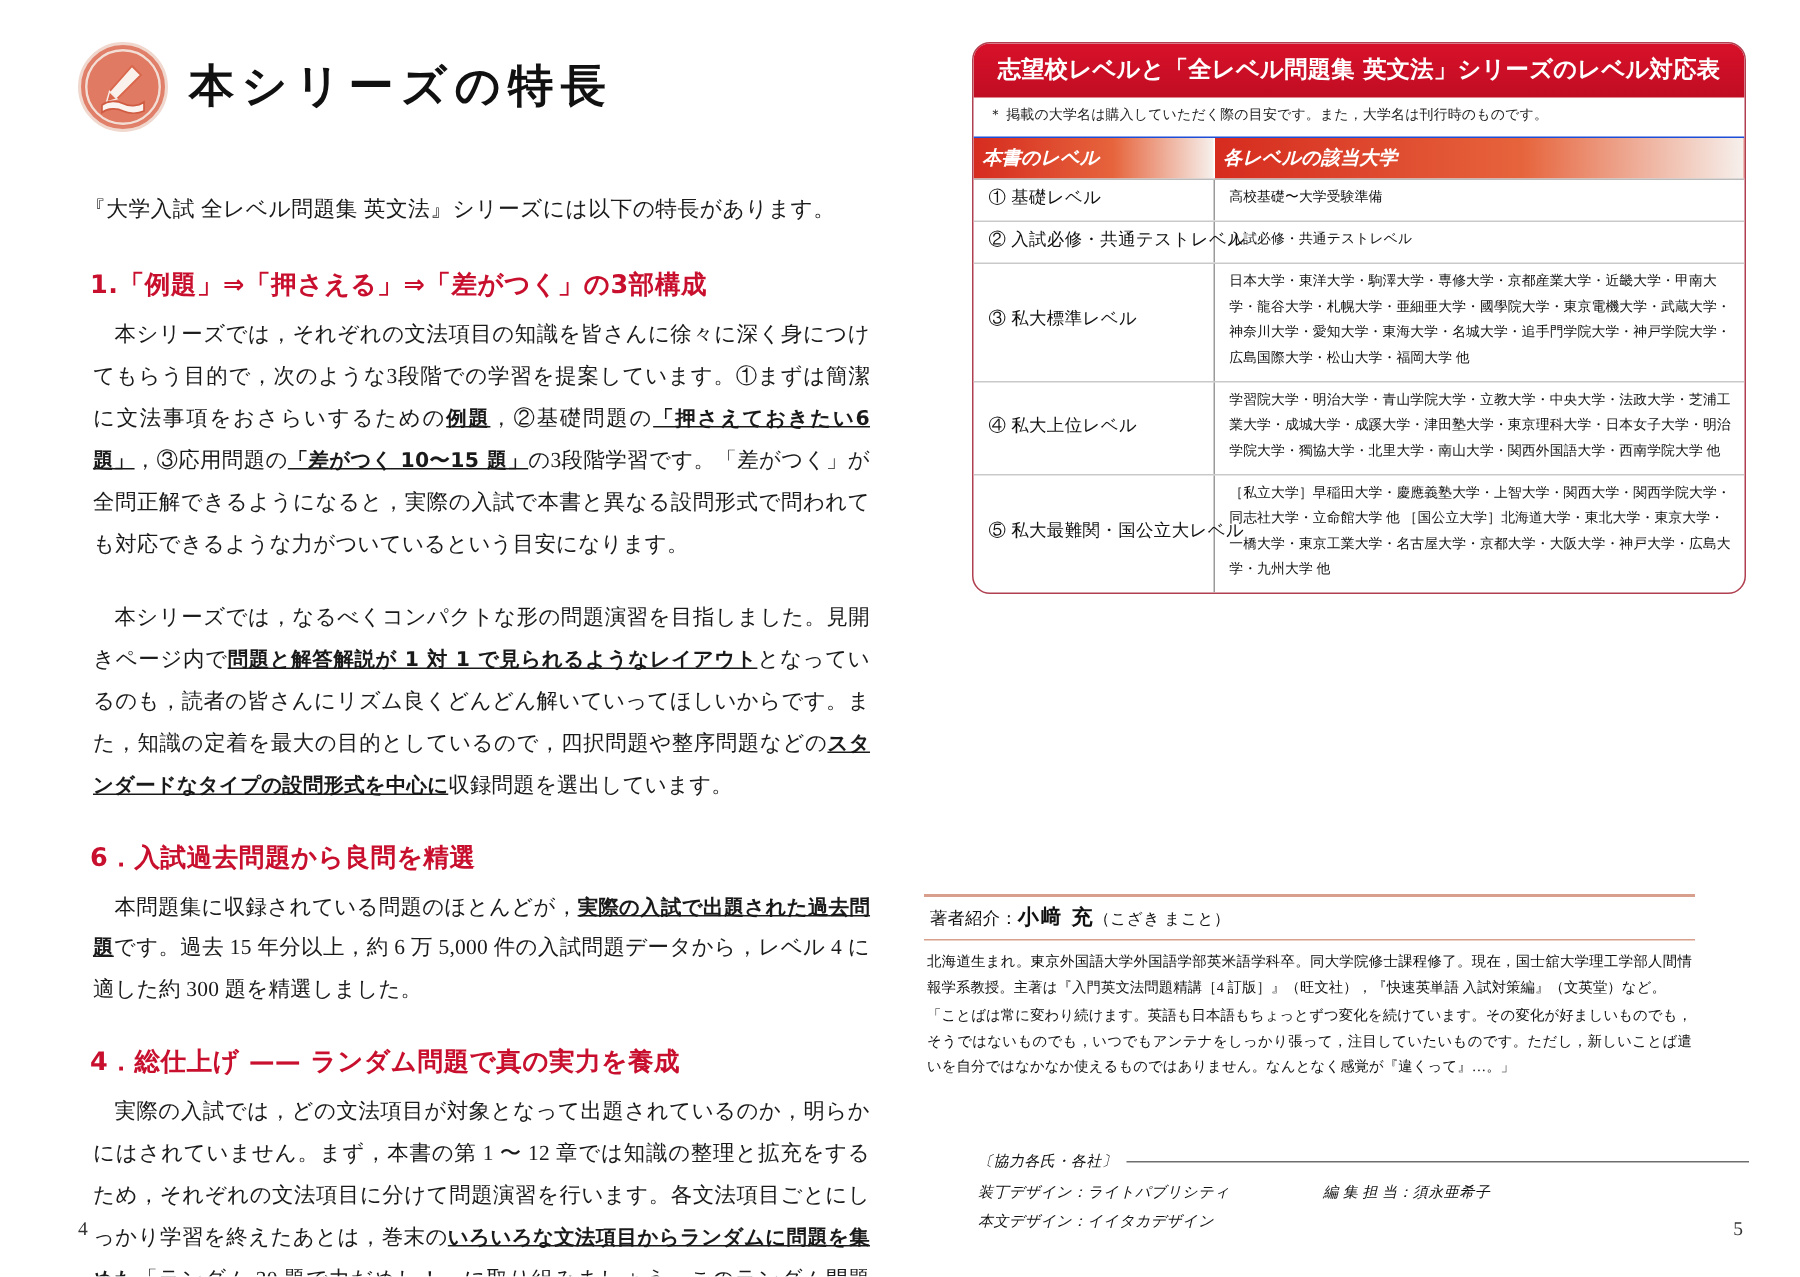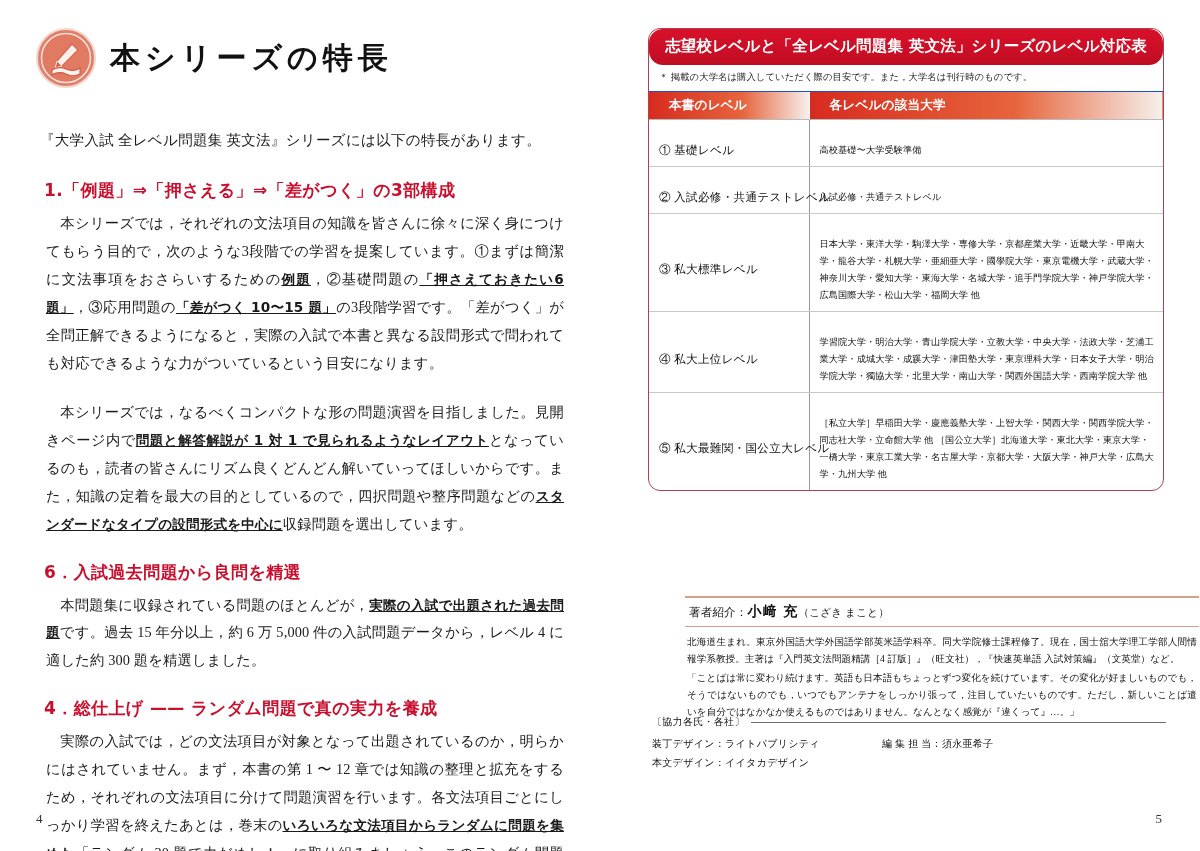--- a/index.html
+++ b/index.html
@@ -14,21 +14,21 @@
   #page {
     position: relative;
     width: 1200px;
     height: 851px;
     background: #ffffff;
     overflow: hidden;
   }
   
   .left-page {
     position: absolute;
-    left: 0; top: 0;
+    left: 16px; top: 0;
     width: 600px; height: 851px;
     box-sizing: border-box;
     padding: 28px 36px 0 36px;
   }
   .title-row {
     display: flex;
     align-items: center;
     gap: 14px;
     margin-bottom: 40px;
   }
@@ -111,21 +111,20 @@
     background: #d31027;
     background: linear-gradient(180deg, #d8112a 0%, #c00d22 100%);
     color: #ffffff;
     font-family: "DejaVu Sans", "Liberation Sans", sans-serif;
     font-weight: bold;
     font-size: 15.5px;
     letter-spacing: 0.2px;
     text-align: center;
     padding: 8px 6px 9px 6px;
     line-height: 1.2;
-    border-radius: 14px;
   }
   .lt-note {
     font-size: 9.3px;
     color: #222;
     padding: 6px 8px 6px 10px;
     line-height: 1.5;
     letter-spacing: 0.1px;
     border-bottom: 1px solid #1d4ed8;
   }
   table.lt {
@@ -133,56 +132,57 @@
     border-collapse: collapse;
     table-layout: fixed;
   }
   table.lt col.c1 { width: 160px; }
   table.lt th {
     text-align: left;
     font-family: "DejaVu Sans", "Liberation Sans", sans-serif;
     font-weight: bold;
     font-size: 12.6px;
     color: #ffffff;
-    padding: 5px 8px 5px 20px;
+    padding: 5px 8px 5px 6px;
     letter-spacing: 0.2px;
     border-bottom: 1px solid #bbb;
+    font-style: italic;
   }
   table.lt th.h1 {
     background: linear-gradient(90deg, #d62b1f 0%, #e6643c 58%, #f6f0ec 100%);
   }
   table.lt th.h2 {
     background: linear-gradient(90deg, #d62b1f 0%, #e6643c 58%, #f6f0ec 100%);
     border-left: 1px solid #ffffff;
   }
   table.lt td {
     vertical-align: middle;
     border-bottom: 1px solid #c9c9c9;
-    padding: 22px 8px 7px 10px;
+    padding: 3px 8px 7px 10px;
   }
   table.lt tr:last-child td { border-bottom: none; }
   td.lvl {
     font-size: 11.6px;
     letter-spacing: 0.3px;
     color: #111;
     white-space: nowrap;
   }
   td.unis {
     font-size: 9.2px;
     line-height: 1.85;
     letter-spacing: 0.1px;
     color: #111;
     border-left: 1px solid #9a9a9a;
     padding-left: 9px;
   }
 
   
   .author-block {
     position: absolute;
-    left: 685px;
+    left: 616px;
     top: 596px;
     width: 514px;
   }
   .rule-salmon {
     height: 1.5px;
     background: #d8a08c;
     width: 100%;
   }
   .author-head {
     font-size: 11.5px;
@@ -207,22 +207,23 @@
     color: #111;
     padding: 6px 2px 0 2px;
     text-align: justify;
   }
   .author-body p { margin: 0 0 2px 0; }
 
   
   .credits {
     position: absolute;
     left: 652px;
-    top: 715px;
+    top: 767px;
     width: 514px;
+    font-style: italic;
   }
   .credits-head {
     display: flex;
     align-items: center;
     gap: 6px;
     font-size: 10px;
     letter-spacing: 0.3px;
     color: #111;
   }
   .credits-head .hr {

